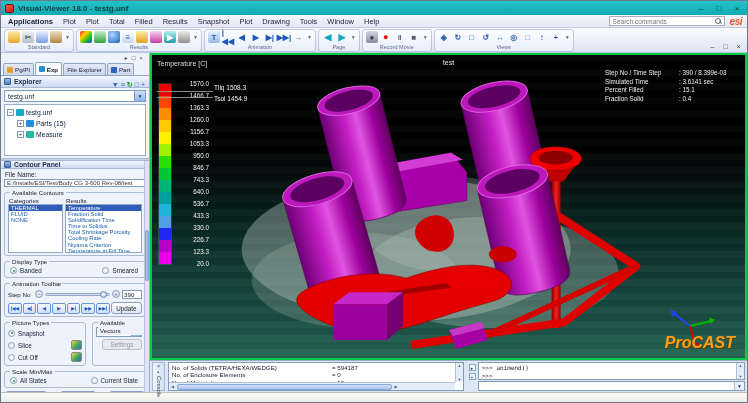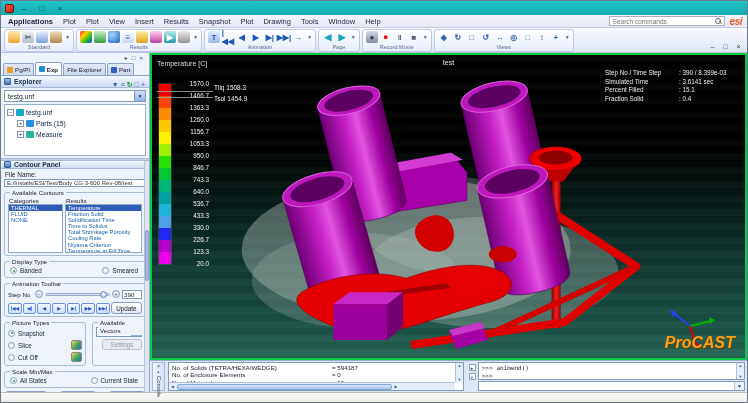--- a/index.html
+++ b/index.html
@@ -156,34 +156,35 @@
 
   .statusbar{height:12px;background:linear-gradient(#f8f8f6,#e9e9e6);border-top:1px solid #bcbcb8;}
 </style>
 </head>
 <body>
 
 <div class="app">
 
   <div class="titlebar">
     <span class="app-ico"></span>
+    <span class="title-text">Visual-Viewer 18.0 - testg.unf</span>
     <span class="win-controls">
       <span>–</span>
       <span>□</span>
       <span>×</span>
     </span>
   </div>
 
   <div class="menubar">
     <ul id="menu-items">
         <li>Applications</li>
         <li>Plot</li>
         <li>Plot</li>
-        <li>View</li>
-        <li>Insert</li>
+        <li>Total</li>
+        <li>Filled</li>
         <li>Results</li>
         <li>Snapshot</li>
         <li>Plot</li>
         <li>Drawing</li>
         <li>Tools</li>
         <li>Window</li>
         <li>Help</li>
       </ul>
     <div class="menu-right">
       <div class="searchbox">

